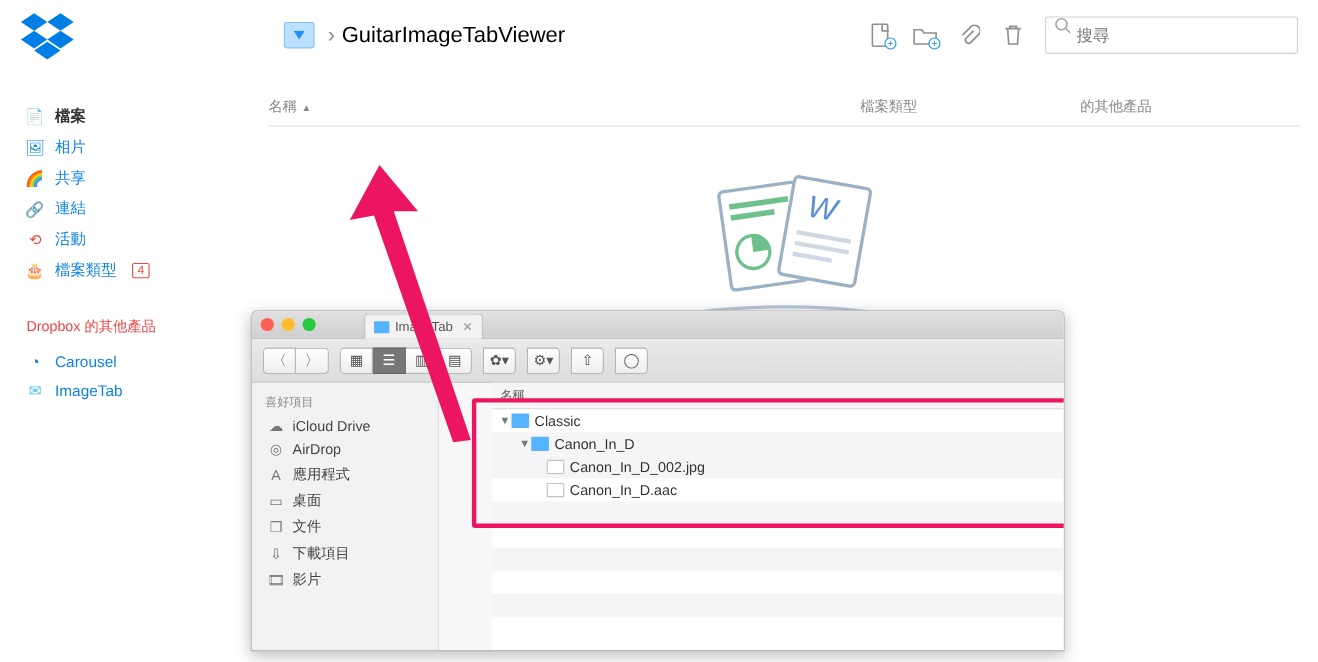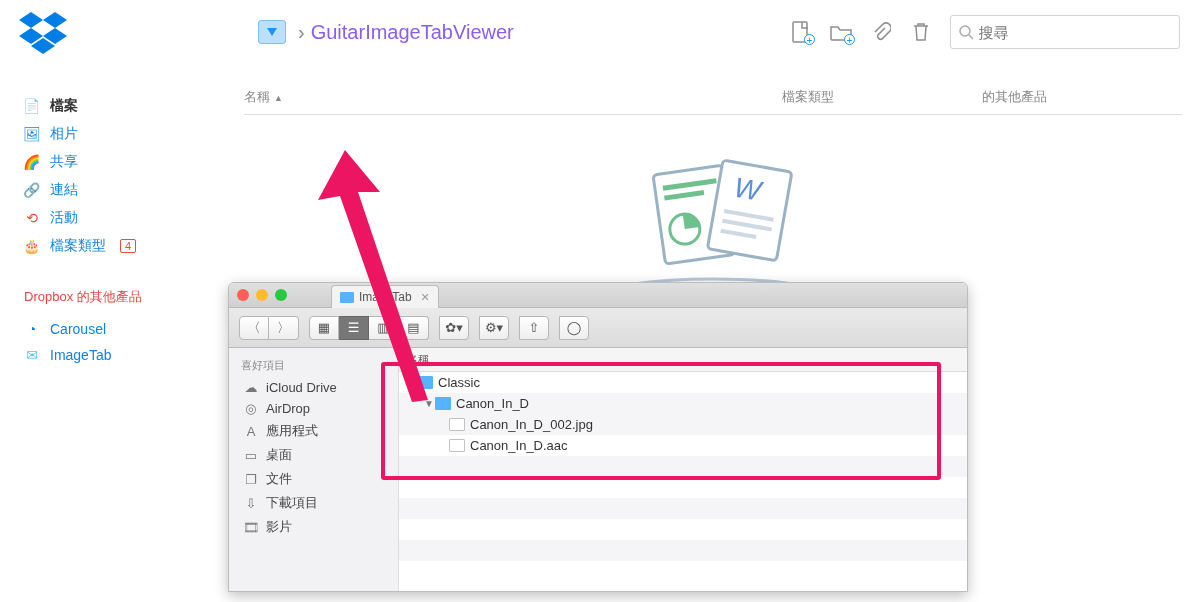--- a/index.html
+++ b/index.html
@@ -4,26 +4,26 @@
 <style>
 * { margin: 0; padding: 0; box-sizing: border-box; font-family: -apple-system, "Helvetica Neue", Arial, sans-serif; }
 body { width: 1198px; height: 602px; background: #fff; position: relative; overflow: hidden; }
 
 
 .db-header { display: flex; align-items: center; height: 64px; padding: 0 18px; }
 .db-logo svg { display: block; }
 .db-breadcrumb { display: flex; align-items: center; margin-left: 190px; font-size: 20px; color: #555; }
 .db-breadcrumb .folder-btn { width: 28px; height: 24px; background: #bde0ff; border: 1px solid #7ec2fa; border-radius: 3px; display:flex; align-items:center; justify-content:center; margin-right: 6px;}
 .db-breadcrumb .chev { color:#888; margin:0 6px; }
-.db-breadcrumb .title { color:#8b5cf6; }
+.db-breadcrumb .title { color:#000000; }
 
 .db-toolbar { margin-left:auto; display:flex; align-items:center; gap:18px; }
 .db-toolbar .tb-icon { color:#7f7f7f; width:22px; height:22px; display:flex; align-items:center; justify-content:center; font-size:20px; position:relative;}
 .db-toolbar .plus { position:absolute; bottom:-2px; right:-3px; width:11px; height:11px; border-radius:50%; background:#fff; color:#1e90ff; font-size:10px; line-height:11px; text-align:center; border:1px solid #1e90ff;}
-.db-search { height:34px; border:1px solid #d3d3d3; border-radius:3px; display:flex; align-items:center; padding:0 8px; width:230px; color:#aaa;}
+.db-search { height:34px; border:1px solid #d3d3d3; border-radius:3px; display:flex; padding:0 8px; width:230px; color:#aaa;}
 .db-search input { border:none; outline:none; font-size:15px; color:#555; margin-left:6px; width:100%; background:transparent;}
 
 .db-body { display:flex; }
 .db-side { width:200px; padding:28px 0 0 24px; }
 .db-side h4 { font-size:13px; color:#ef4444; font-weight:normal; margin:28px 0 10px; }
 .db-side a { display:flex; align-items:center; gap:10px; font-size:14px; color:#0f82e6; text-decoration:none; padding:5px 0;}
 .db-side a.current { color:#333; font-weight:bold; }
 .db-side a .ic { width:16px; height:16px; display:flex; align-items:center; justify-content:center; font-size:14px;}
 .db-side .badge { border:1px solid #e74c3c; color:#e74c3c; font-size:11px; padding:0 4px; border-radius:2px; margin-left:4px;}
 
@@ -45,21 +45,21 @@
 .tl-tab .x { position:absolute; right:8px; color:#999; font-size:11px;}
 .tl-tab .fold { width:14px; height:11px; background:#56b3ff; border-radius:1px;}
 .finder-toolbar { height:40px; background:linear-gradient(#eaeaea,#dcdcdc); border-bottom:1px solid #bbb; display:flex; align-items:center; padding:0 10px; gap:10px;}
 .seg { display:flex; }
 .seg .btn, .tbtn { height:24px; min-width:30px; background:linear-gradient(#fff,#eee); border:1px solid #b6b6b6; display:flex; align-items:center; justify-content:center; font-size:13px; color:#555;}
 .seg .btn + .btn { border-left:none;}
 .seg .btn:first-child { border-radius:4px 0 0 4px;}
 .seg .btn:last-child  { border-radius:0 4px 4px 0;}
 .seg .btn.active { background:#777; color:#fff; border-color:#666;}
 
-.finder-body { display:flex; height:calc(100% - 65px); }
+.finder-body { display:flex; height:calc(100% - 65px);gap:48px; }
 .finder-side { width:170px; background:#f2f2f4; border-right:1px solid #ddd; padding:6px 0 0 10px; font-size:13px;}
 .finder-side h5 { font-size:11px; color:#8a8a8a; font-weight:normal; margin:4px 0 4px 2px;}
 .finder-side .fav { display:flex; align-items:center; gap:7px; padding:3px 4px; color:#444;}
 .finder-side .fav .fic { width:16px; text-align:center; color:#777;}
 
 .finder-list { flex:1; background:#fff; position:relative; }
 .finder-colhead { font-size:11px; color:#555; padding:4px 8px; border-bottom:1px solid #ddd; background:#f5f5f5;}
 .flist { font-size:13px; color:#333; }
 .flist .row { display:flex; align-items:center; height:21px; padding-left:6px;}
 .flist .row.odd { background:#f5f5f7; }

